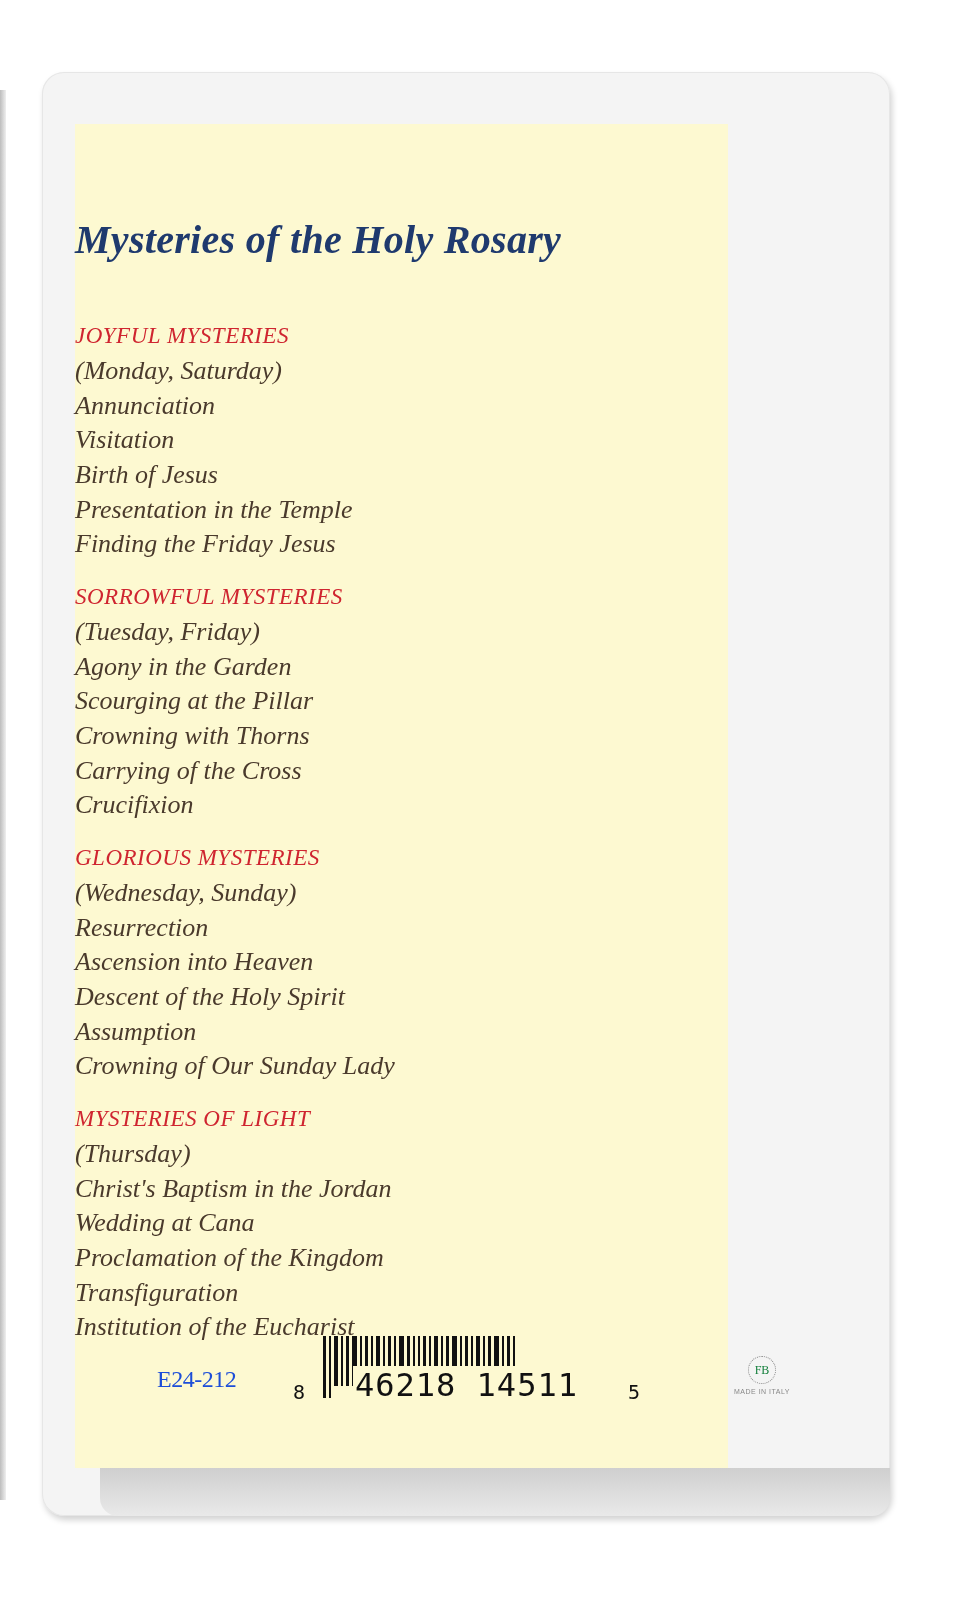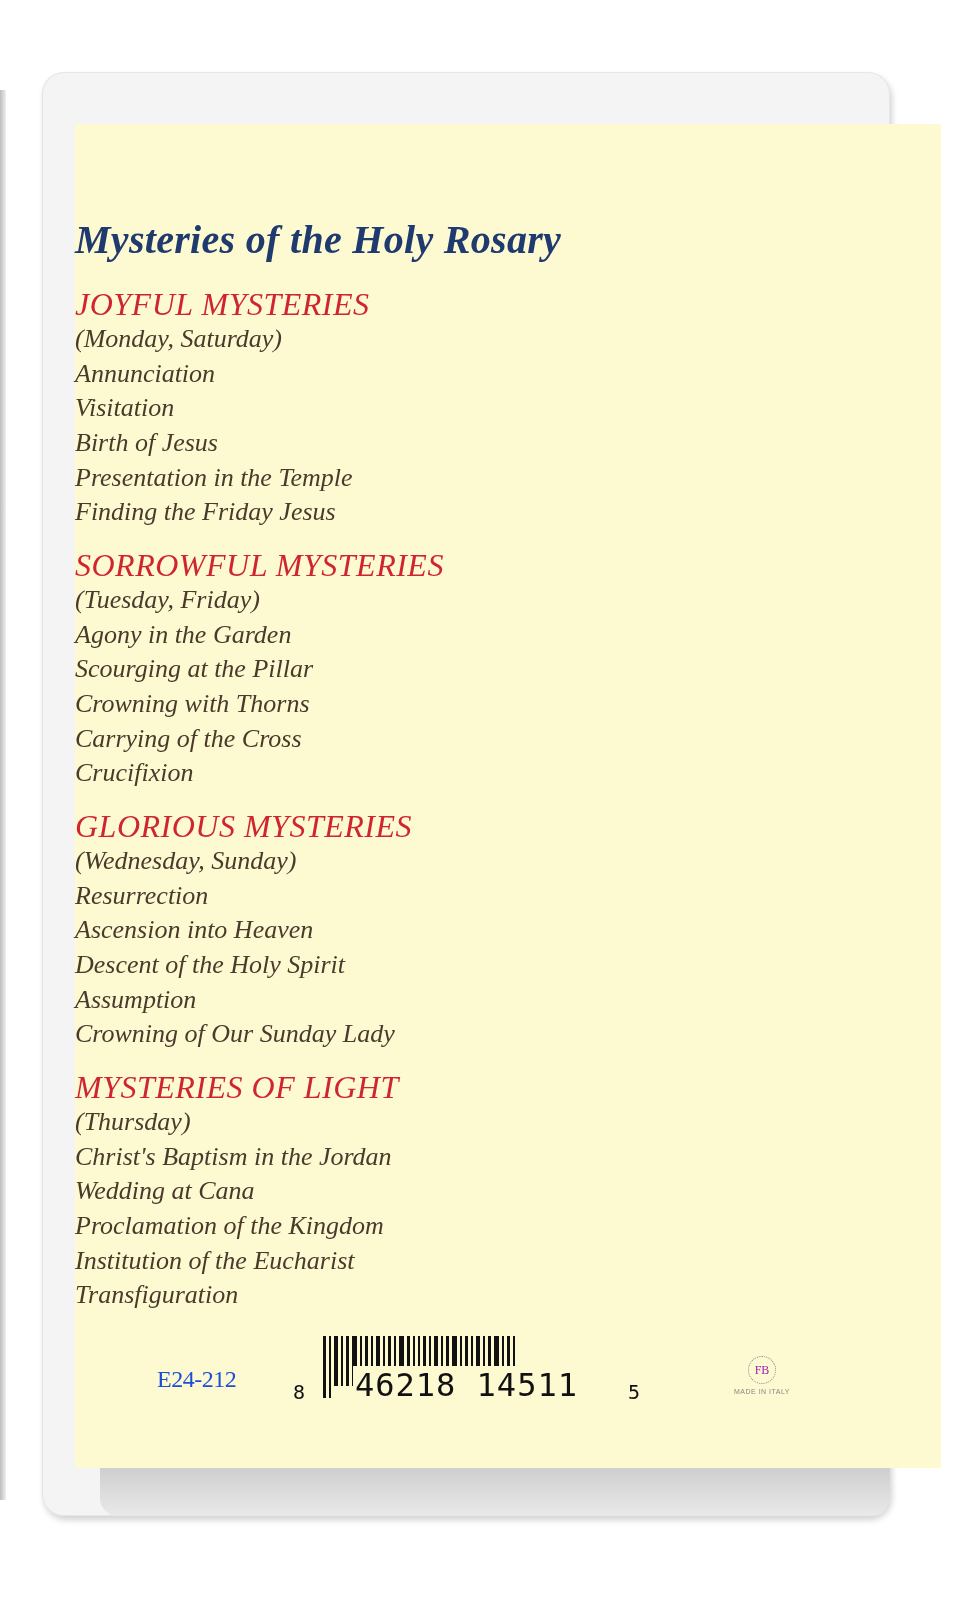--- a/index.html
+++ b/index.html
@@ -1,36 +1,36 @@
 <!DOCTYPE html>
 <html><head>
 <meta charset="utf-8">
 <style>
   html, body { margin:0; padding:0; }
   body { width:975px; height:1600px; background:#ffffff; position:relative; overflow:hidden; font-family:"DejaVu Serif", serif; }
   .left-edge { position:absolute; left:0; top:90px; width:6px; height:1410px; background:linear-gradient(to right,#bdbdbd,#efefef); }
   .laminate { position:absolute; left:42px; top:72px; width:848px; height:1444px; background:#f4f4f4; border-radius:22px;
      box-shadow: 2px 4px 6px rgba(0,0,0,0.18), inset 0 0 0 1px #e6e6e6; }
   .laminate-shadow { position:absolute; left:100px; top:1468px; width:790px; height:48px; background:linear-gradient(to bottom,#cfcfcf,#e9e9e9); border-radius:0 0 18px 18px; }
-  .card { position:absolute; left:75px; top:124px; width:866px; height:1344px; background:#fdf9d1; }
+  .card { position:absolute; left:75px; top:124px; width:653px; height:1344px; background:#fdf9d1; }
   .title { position:absolute; left:0; width:786px; top:92px; font-size:40px; font-style:italic; color:#1f3a6e; font-family:"Liberation Serif", serif; font-weight:bold; letter-spacing:0.3px; }
   .section { position:absolute; left:0; width:786px; }
-  .heading { font-size:32px; color:#cf2530; font-family:"Liberation Serif", serif; font-style:italic; height:36px; line-height:36px; letter-spacing:0.5px; }
+  .heading { font-size:23px; color:#cf2530; font-family:"Liberation Serif", serif; font-style:italic; height:36px; line-height:36px; letter-spacing:0.5px;margin-top:32px; }
   .days, .item { font-size:26px; color:#4a3a2c; font-family:"Liberation Serif", serif; font-style:italic; height:34.7px; line-height:34.7px; }
   .footer-code { position:absolute; left:82px; top:1242px; font-size:24px; color:#1d4ed8; font-family:"Liberation Serif", serif; letter-spacing:-0.5px; }
   .barcode { position:absolute; left:218px; top:1212px; width:360px; height:70px; }
   .bars { position:absolute; left:30px; top:0; width:290px; height:58px; display:flex; align-items:flex-start; }
   .bars span { display:block; background:#111; height:50px; margin-right:3px; }
   .bars span.long { height:62px; }
   .bc-digit { position:absolute; font-family:"DejaVu Sans Mono", monospace; color:#111; }
   .bc-first { left:0; top:44px; font-size:20px; }
   .bc-main { left:60px; top:30px; font-size:32px; letter-spacing:1px; background:#fdf9d1; padding:0 2px; }
   .bc-last { left:335px; top:44px; font-size:20px; }
   .logo { position:absolute; left:655px; top:1228px; width:64px; height:50px; }
-  .logo-circle { position:absolute; left:18px; top:4px; width:26px; height:26px; border:1px dotted #888; border-radius:50%; font-size:12px; color:#a21caf; text-align:center; line-height:26px; font-family:"Liberation Serif", serif; }
+  .logo-circle { position:absolute; left:18px; top:4px; width:26px; height:26px; border:1px dotted #888; border-radius:50%; font-size:12px; color:#15803d; text-align:center; line-height:26px; font-family:"Liberation Serif", serif; }
   .logo-text { position:absolute; left:0; top:36px; width:64px; font-size:7px; color:#888; text-align:center; font-family:"Liberation Sans", sans-serif; letter-spacing:0.5px; }
 </style>
 </head>
 <body>
 
 <div class="left-edge"></div>
 <div class="laminate"></div>
 <div class="laminate-shadow"></div>
 
 <div class="card">
@@ -65,22 +65,22 @@
     <div class="item">Assumption</div>
     <div class="item">Crowning of Our Sunday Lady</div>
   </div>
 
   <div class="section" style="top:945px;">
     <div class="heading">MYSTERIES OF LIGHT</div>
     <div class="days">(Thursday)</div>
     <div class="item">Christ's Baptism in the Jordan</div>
     <div class="item">Wedding at Cana</div>
     <div class="item">Proclamation of the Kingdom</div>
+    <div class="item">Transfiguration</div>
     <div class="item">Institution of the Eucharist</div>
-    <div class="item">Transfiguration</div>
   </div>
 
   <div class="footer-code">E24-212</div>
 
   <div class="barcode">
     <div class="bars">
       <span class="long" style="width:3px"></span>
         <span class="long" style="width:2px"></span>
         <span style="width:4px"></span>
         <span style="width:2px"></span>

